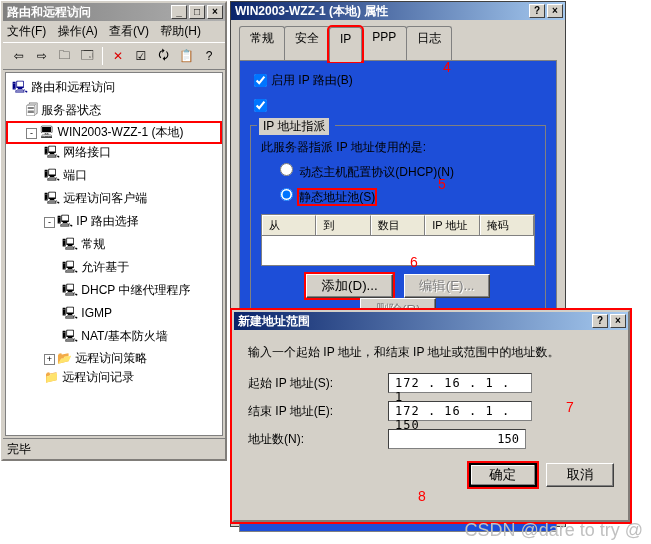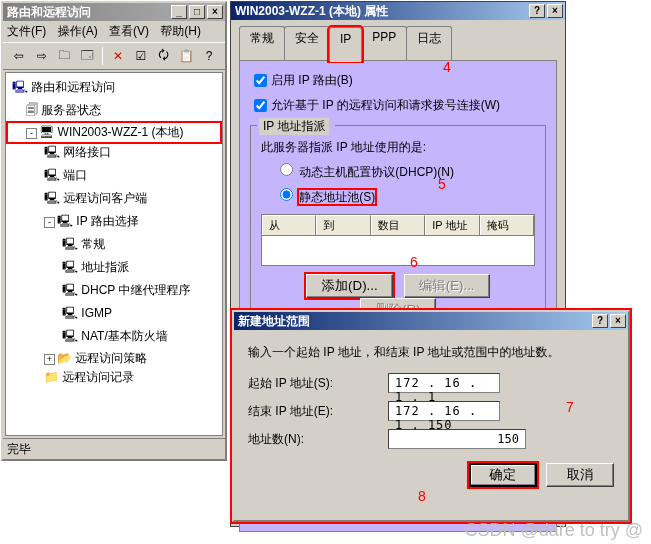--- a/index.html
+++ b/index.html
@@ -45,21 +45,21 @@
 .exp { display: inline-block; width: 11px; height: 11px; border: 1px solid #808080; text-align: center; line-height: 9px; font-size: 9px; margin-right: 2px; background: #fff; }
 .highlight-red { outline: 2px solid #ff0000; }
 .statusbar { border-top: 1px solid #808080; padding: 2px 4px; }
 
 
 #props { left: 230px; top: 1px; width: 336px; height: 526px; z-index: 2; }
 .tabs { display: flex; margin: 6px 8px 0 8px; }
 .tab { padding: 3px 10px; border: 1px solid #808080; border-bottom: none; background: #d4d0c8; margin-right: -1px; border-top-left-radius: 3px; border-top-right-radius: 3px; position: relative; }
 .tab.active { background: #d4d0c8; z-index: 3; padding: 4px 10px 15px; top: 1px; }
 .tab.active::after { content: ''; position: absolute; left: 0; right: 0; bottom: -1px; height: 1px; background: #d4d0c8; }
-.tab-body { border: 1px solid #808080; background: #c4b5fd; margin: 0 8px 8px 8px; padding: 10px; height: 472px; position: relative; }
+.tab-body { border: 1px solid #808080; background: #1d4ed8; margin: 0 8px 8px 8px; padding: 10px; height: 472px; position: relative; }
 .checkbox-row { margin-bottom: 6px; }
 .checkbox-row input { vertical-align: middle; margin-right: 4px; }
 .groupbox { border: 1px solid #808080; border-top: none; margin-top: 10px; position: relative; padding: 14px 10px 10px; }
 .groupbox::before { content: ''; position: absolute; top: 0; left: 0; right: 0; height: 1px; }
 .gb-title { position: absolute; top: -7px; left: 8px; background: #d4d0c8; padding: 0 4px; }
 .gb-border-line { position: absolute; top: 0; height: 1px; background: #808080; }
 .radio-row { margin: 4px 0 4px 14px; }
 .listhead { display: flex; margin-top: 8px; background: #d4d0c8; border: 1px solid #808080; }
 .listhead span { padding: 2px 6px; border-right: 1px solid #808080; flex: 1; font-size: 11px; background: #ece9d8; border-top: 1px solid #fff; border-left: 1px solid #fff; }
 .listbody { border: 1px solid #808080; border-top: none; background: #fff; height: 30px; }
@@ -75,21 +75,21 @@
 
 
 #newrange { left: 232px; top: 310px; width: 398px; height: 212px; z-index: 3; border: 2px outset #d4d0c8; }
 .dlg-body { padding: 14px; }
 .field-row { display: flex; align-items: center; margin: 8px 0; }
 .field-row label { width: 140px; }
 .ip-input, .num-input {
   border: 1px solid #808080; border-top-color: #404040; border-left-color: #404040;
   background: #fff; height: 20px; padding: 2px 6px; font-family: monospace;
 }
-.ip-input { width: 112px; letter-spacing: 1px; }
+.ip-input { width: 144px; letter-spacing: 1px; }
 .num-input { width: 138px; text-align: right; }
 .dlg-buttons { text-align: right; margin-top: 14px; }
 .dlg-buttons .btn { margin-left: 6px; min-width: 68px; }
 
 .annot { position: absolute; color: #ff0000; font-size: 14px; font-family: sans-serif; z-index: 10; }
 .watermark { position: absolute; bottom: 3px; right: 8px; color: #c0c0c0; font-size: 18px; z-index: 20; }
 </style>
 </head>
 <body>
 
@@ -120,21 +120,21 @@
   </div>
   <div id="mmc-body">
     <div class="tree-node l1"><span style="color:#008">🖳</span> <span>路由和远程访问</span></div>
     <div class="tree-node l2">🗐 <span>服务器状态</span></div>
     <div class="tree-node l2 highlight-red"><span class="exp">-</span>🖥 <span>WIN2003-WZZ-1 (本地)</span></div>
     <div class="tree-node l3">🖳 <span>网络接口</span></div>
     <div class="tree-node l3">🖳 <span>端口</span></div>
     <div class="tree-node l3">🖳 <span>远程访问客户端</span></div>
     <div class="tree-node l3"><span class="exp">-</span>🖳 <span>IP 路由选择</span></div>
     <div class="tree-node l4">🖳 <span>常规</span></div>
-    <div class="tree-node l4">🖳 <span>地址指派</span></div>
+    <div class="tree-node l4">🖳 <span>允许基于</span></div>
     <div class="tree-node l4">🖳 <span>DHCP 中继代理程序</span></div>
     <div class="tree-node l4">🖳 <span>IGMP</span></div>
     <div class="tree-node l4">🖳 <span>NAT/基本防火墙</span></div>
     <div class="tree-node l3"><span class="exp">+</span>📂 <span>远程访问策略</span></div>
     <div class="tree-node l3">📁 <span>远程访问记录</span></div>
   </div>
   <div class="statusbar"><span>完毕</span></div>
 </div>
 
 <div id="props" class="window">
@@ -145,21 +145,21 @@
   </div>
   <div class="tabs">
     <div class="tab"><span>常规</span></div>
     <div class="tab"><span>安全</span></div>
     <div class="tab active highlight-red"><span>IP</span></div>
     <div class="tab"><span>PPP</span></div>
     <div class="tab"><span>日志</span></div>
   </div>
   <div class="tab-body">
     <div class="checkbox-row"><input type="checkbox" checked="" style=""><label>启用 IP 路由(B)</label></div>
-    <div class="checkbox-row"><input type="checkbox" checked="" style=""><label>允许基于 IP 的远程访问和请求拨号连接(W)</label></div>
+    <div class="checkbox-row"><input type="checkbox" checked="" style=""></div>
 
     <div class="groupbox">
       <div class="gb-border-line" style="left:0;width:6px"></div>
       <div class="gb-border-line" style="left:84px;right:0"></div>
       <span class="gb-title">IP 地址指派</span>
       <div>此服务器指派 IP 地址使用的是:</div>
       <div class="radio-row"><input type="radio" name="pool" style=""> <label>动态主机配置协议(DHCP)(N)</label></div>
       <div class="radio-row"><input type="radio" name="pool" checked="" style=""> <label class="highlight-red">静态地址池(S)</label></div>
 
       <div class="listhead">

